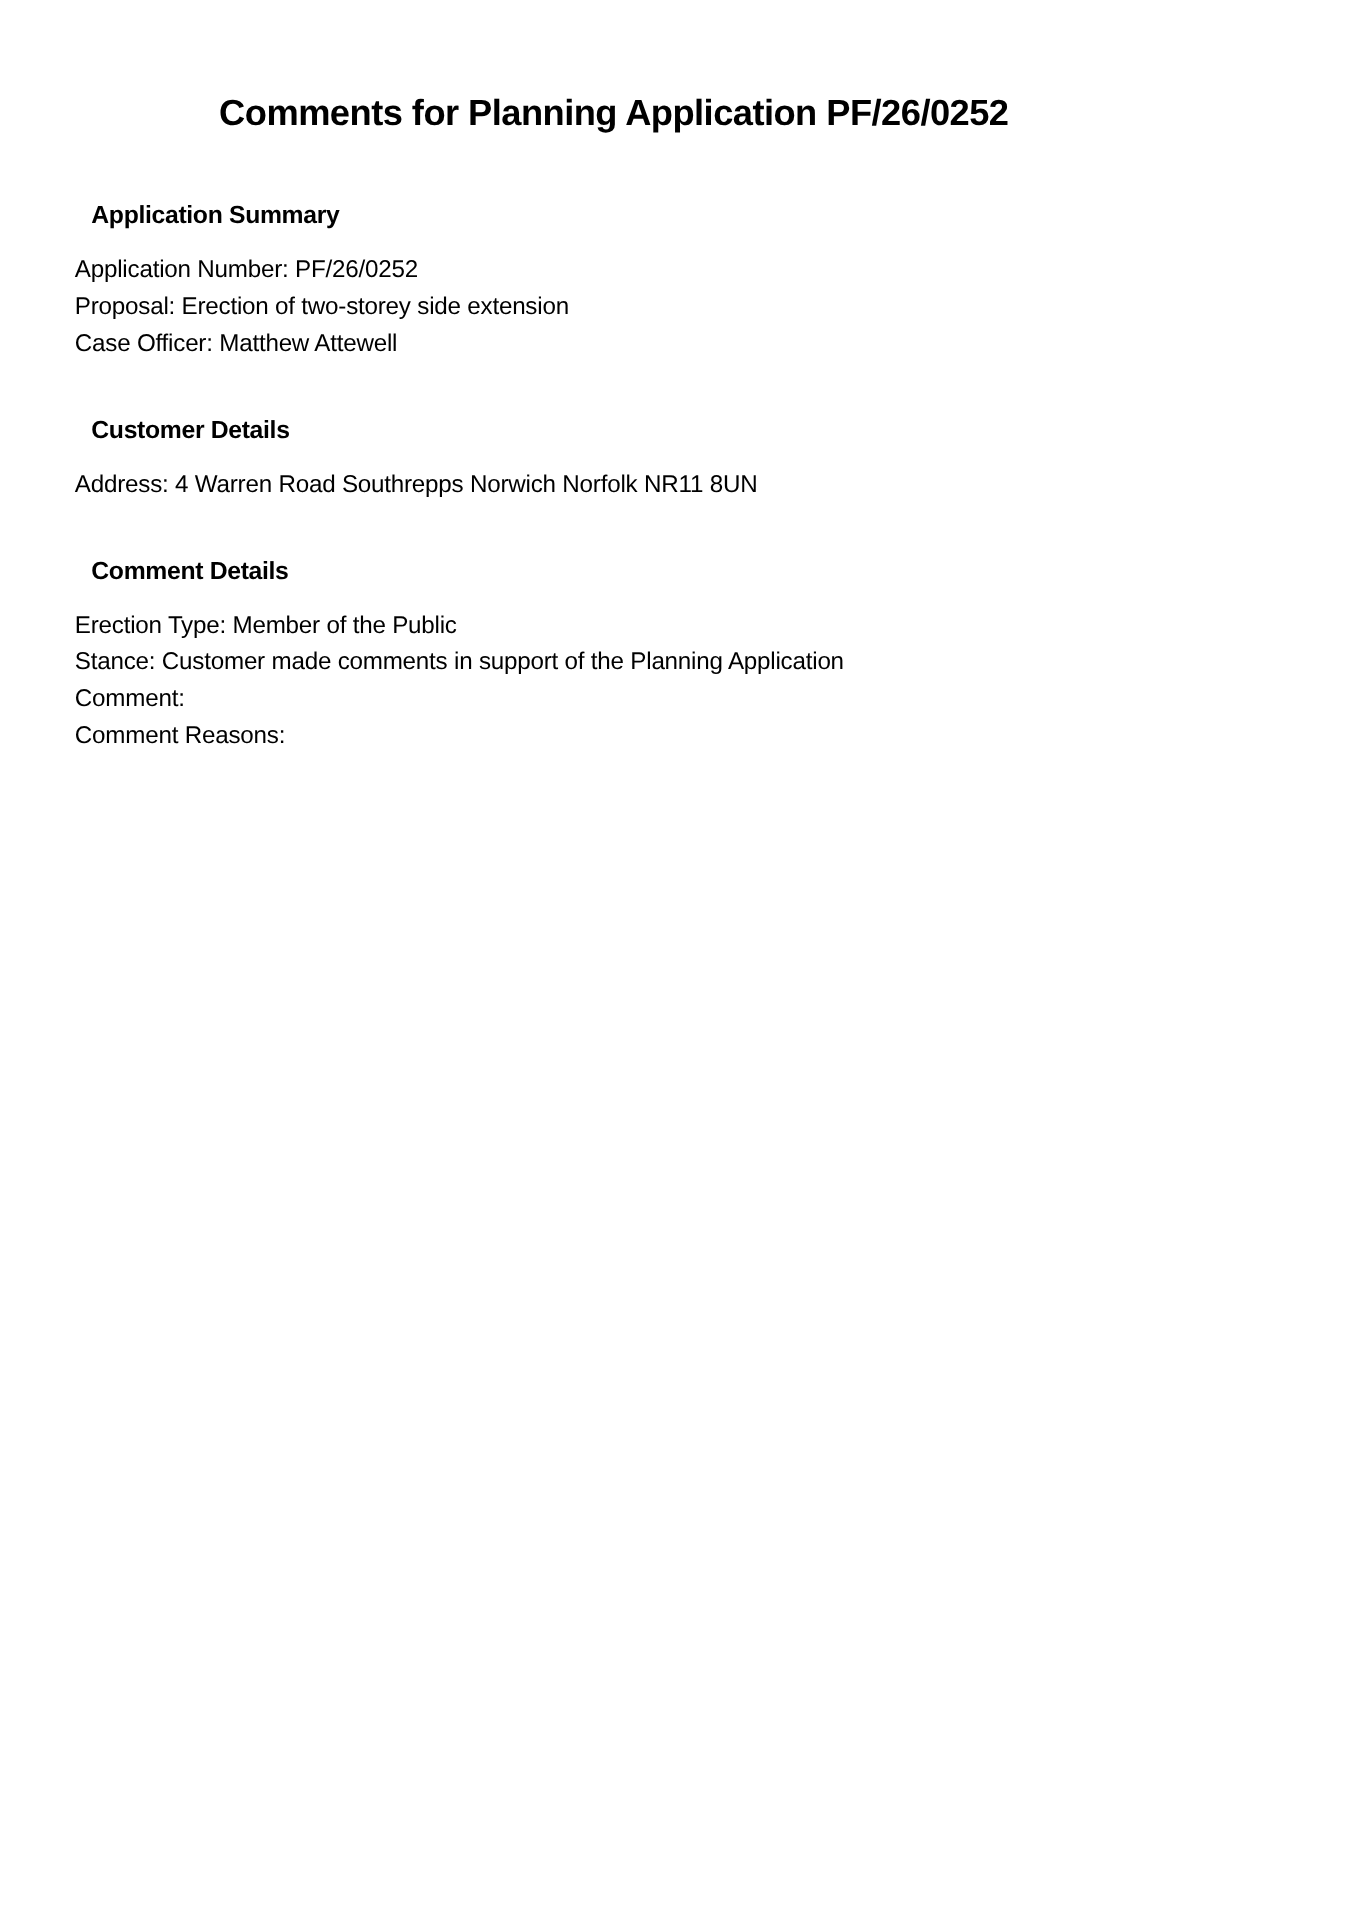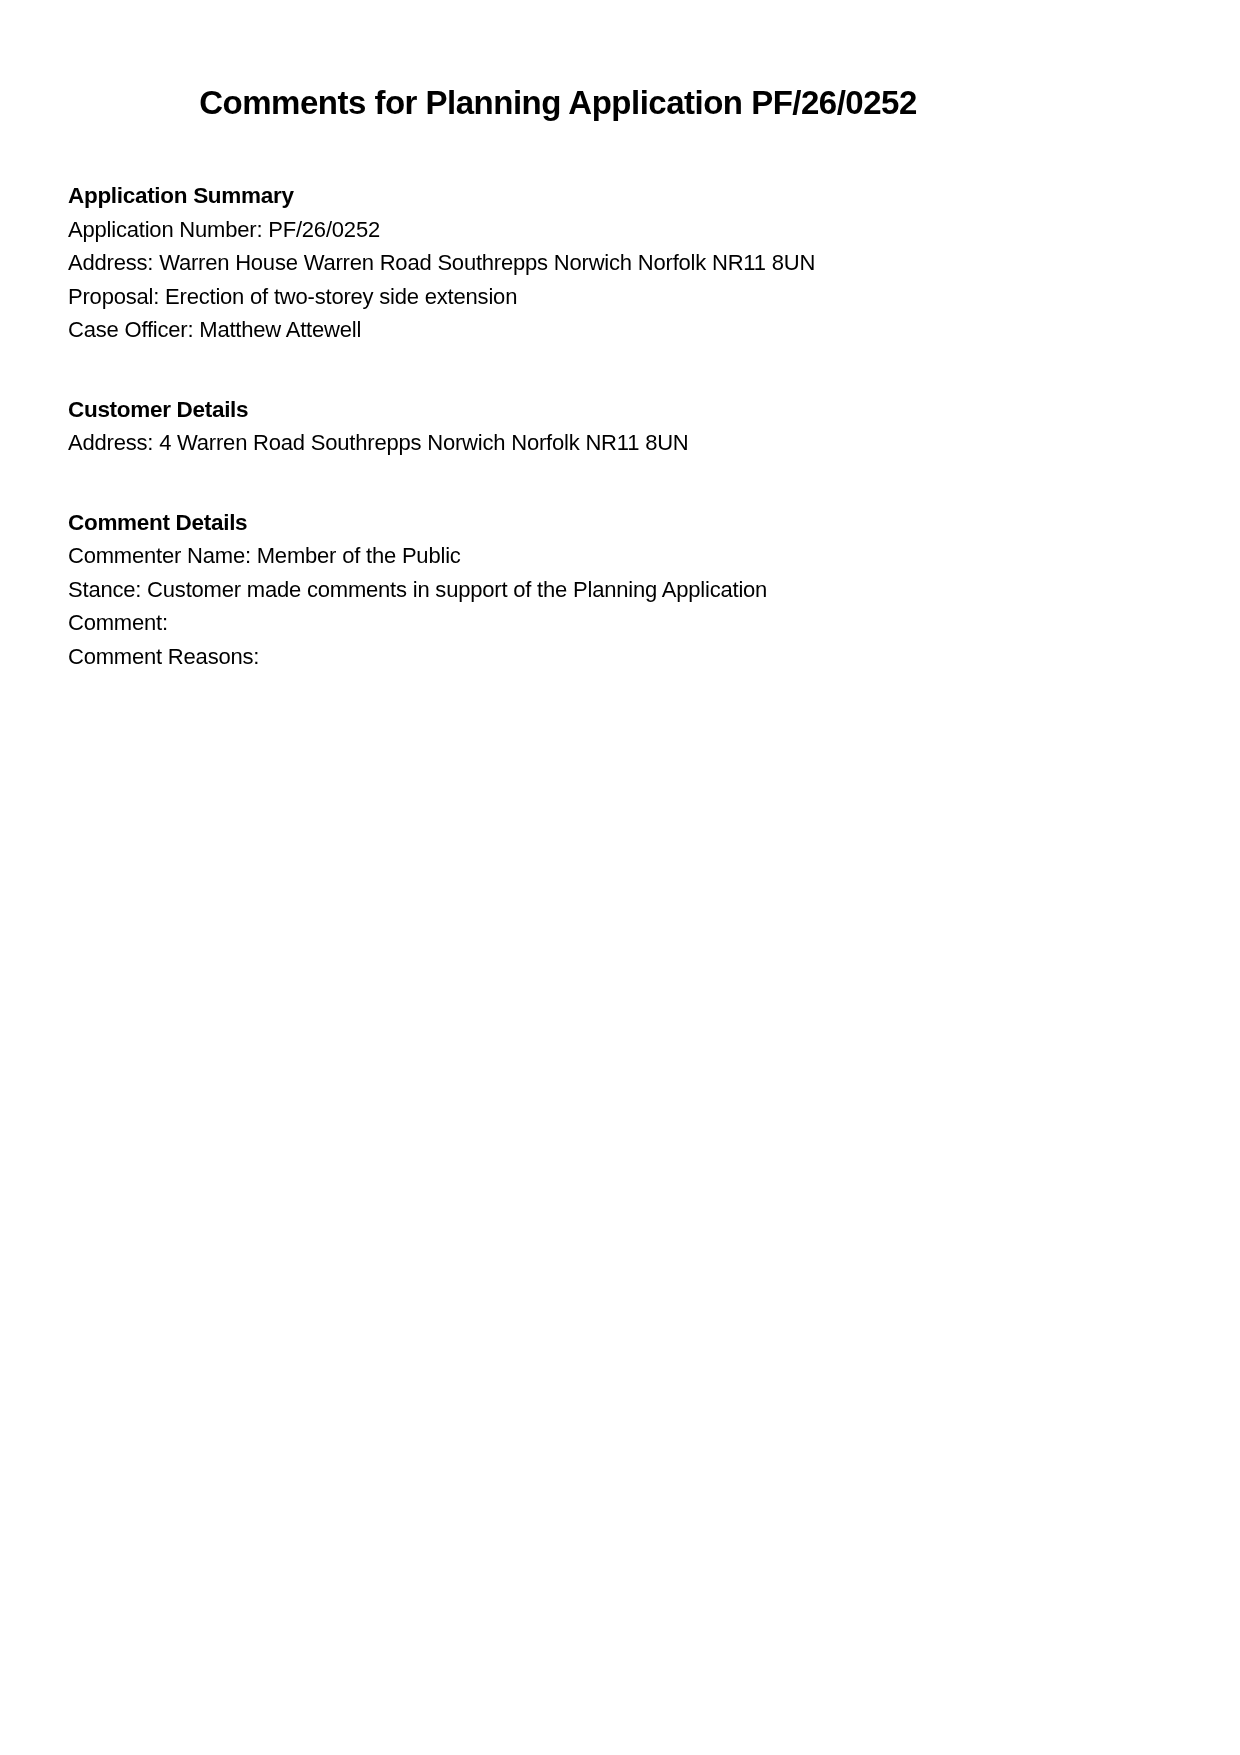--- a/index.html
+++ b/index.html
@@ -34,21 +34,21 @@
     margin-left: 68px;
     width: 975px;
   }
   .section {
     margin-top: 46px;
   }
   .section.first {
     margin-top: 56px;
   }
   .section-heading {
-    margin: 0;
+    margin: 15px;
     font-size: 22.5px;
     font-weight: bold;
     line-height: 33.5px;
     letter-spacing: -0.3px;
   }
   .line {
     margin: 0;
     font-size: 22px;
     font-weight: normal;
     line-height: 33.5px;
@@ -60,32 +60,31 @@
 
 <div class="page">
 
   <h1 class="doc-title">Comments for Planning Application PF/26/0252</h1>
 
   <div class="content">
 
     <div class="section first">
       <h2 class="section-heading">Application Summary</h2>
       <p class="line">Application Number: PF/26/0252</p>
-      <p class="line">Address: Warren House Warren Road Southrepps Norwich Norfolk NR11 8UN</p>
       <p class="line">Proposal: Erection of two-storey side extension</p>
       <p class="line">Case Officer: Matthew Attewell</p>
     </div>
 
     <div class="section">
       <h2 class="section-heading">Customer Details</h2>
       <p class="line">Address: 4 Warren Road Southrepps Norwich Norfolk NR11 8UN</p>
     </div>
 
     <div class="section">
       <h2 class="section-heading">Comment Details</h2>
-      <p class="line">Commenter Name: Member of the Public</p>
+      <p class="line">Erection Type: Member of the Public</p>
       <p class="line">Stance: Customer made comments in support of the Planning Application</p>
       <p class="line">Comment:</p>
       <p class="line">Comment Reasons:</p>
     </div>
 
   </div>
 </div>
 
 </body></html>

